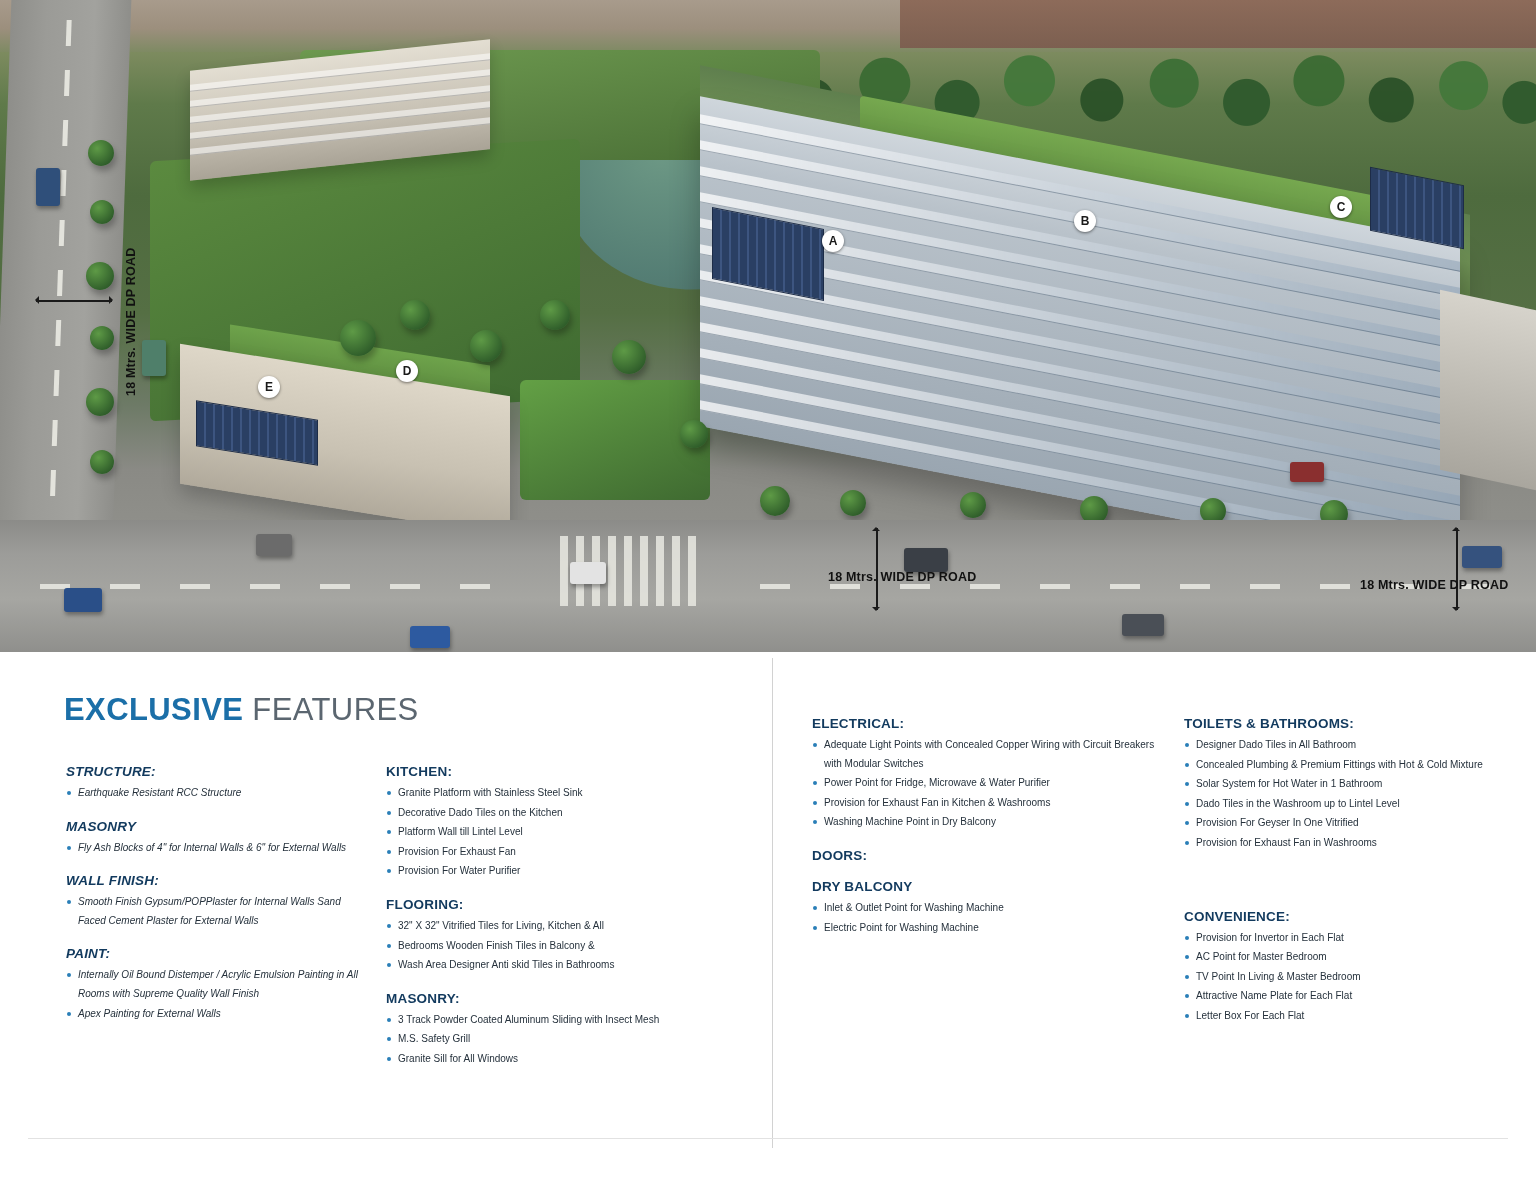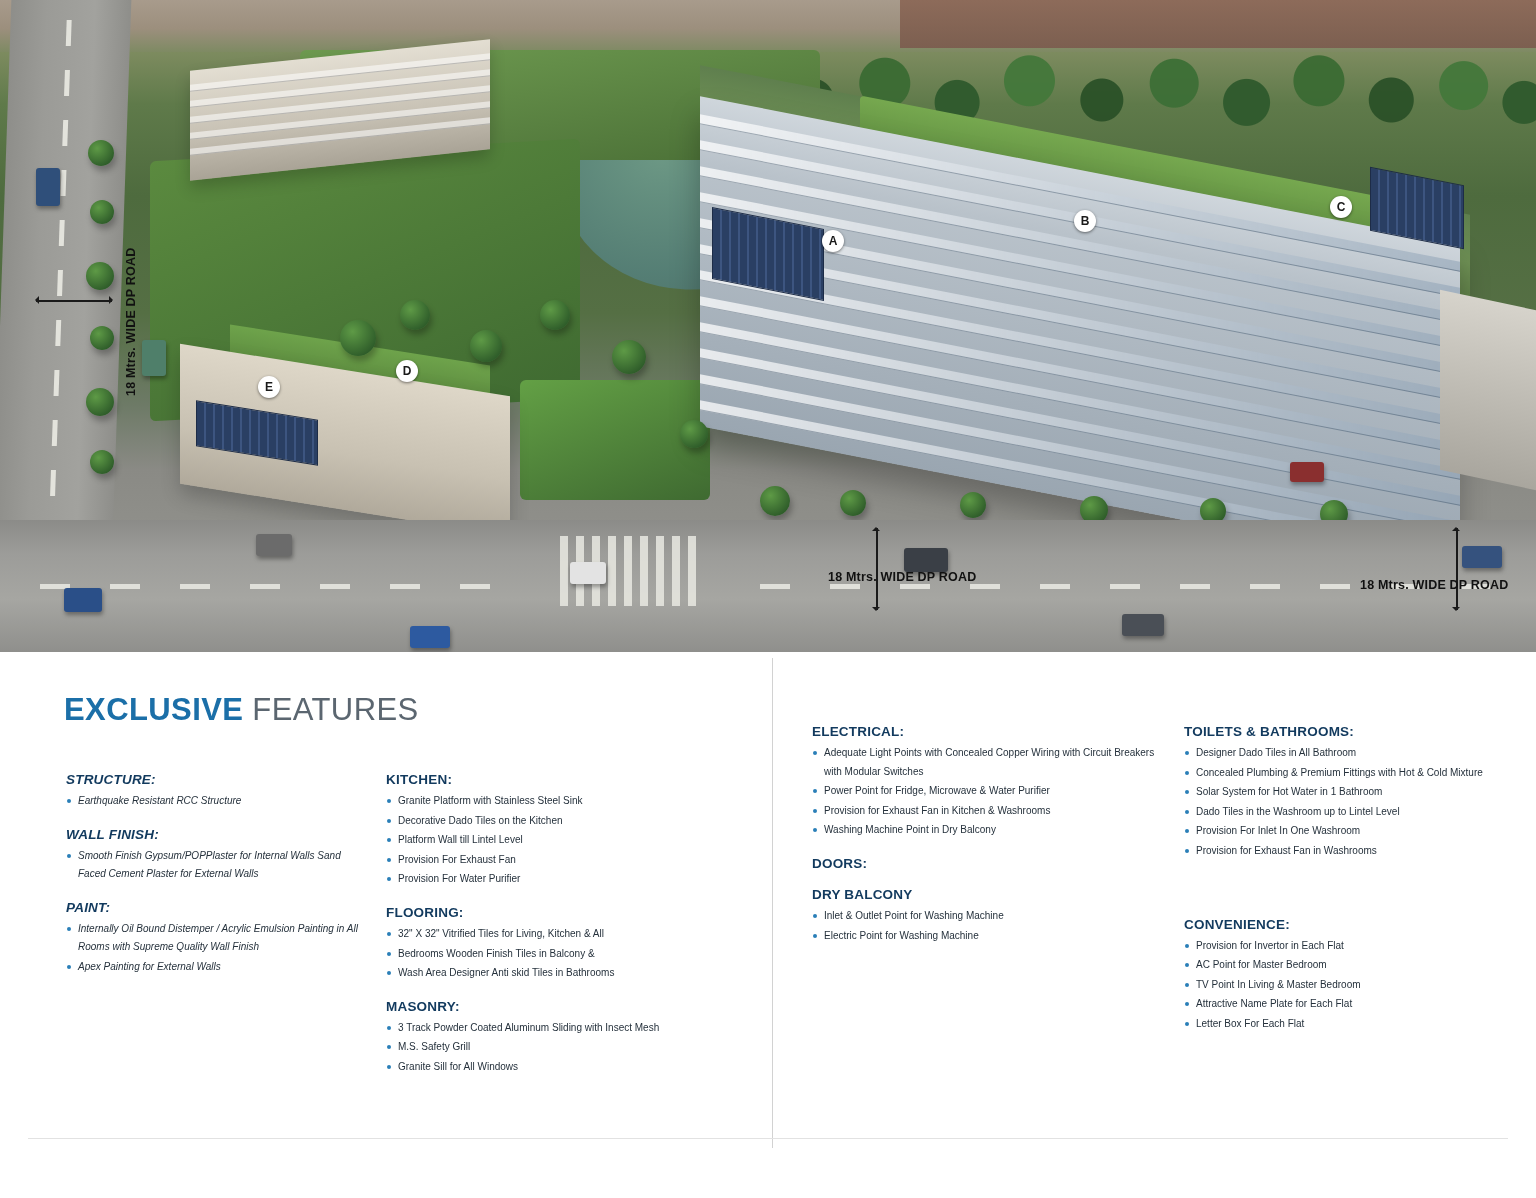--- a/index.html
+++ b/index.html
@@ -248,21 +248,21 @@
 
   .col {
     position: absolute;
     top: 112px;
   }
   .col.c1 { left: 66px;  width: 300px; font-style: italic; }
   .col.c2 { left: 386px; width: 340px; }
   .col.c3 { left: 812px; width: 355px; top: 64px; }
   .col.c4 { left: 1184px; width: 330px; top: 64px; }
 
-  .group { margin-bottom: 16px; margin-top: 8px; }
+  .group { margin-bottom: 16px; }
   .group-title {
     font-size: 13.5px;
     font-weight: bold;
     color: #123a5e;
     margin-bottom: 5px;
     letter-spacing: .2px;
   }
   ul.items {
     list-style: none;
     margin: 0;
@@ -434,20 +434,26 @@
   </div>
 
   <div class="col c1">
     <div class="group">
       <div class="group-title">STRUCTURE:</div>
       <ul class="items">
         <li>Earthquake Resistant RCC Structure</li>
       </ul>
     </div>
     <div class="group">
+      <div class="group-title">MASONRY</div>
+      <ul class="items">
+        <li>Fly Ash Blocks of 4" for Internal Walls &amp; 6" for External Walls</li>
+      </ul>
+    </div>
+    <div class="group">
       <div class="group-title">WALL FINISH:</div>
       <ul class="items">
         <li>Smooth Finish Gypsum/POPPlaster for Internal Walls Sand Faced Cement Plaster for External Walls</li>
       </ul>
     </div>
     <div class="group">
       <div class="group-title">PAINT:</div>
       <ul class="items">
         <li>Internally Oil Bound Distemper / Acrylic Emulsion Painting in All Rooms with Supreme Quality Wall Finish</li>
         <li>Apex Painting for External Walls</li>
@@ -507,21 +513,21 @@
   </div>
 
   <div class="col c4">
     <div class="group">
       <div class="group-title">TOILETS &amp; BATHROOMS:</div>
       <ul class="items">
         <li>Designer Dado Tiles in All Bathroom</li>
         <li>Concealed Plumbing &amp; Premium Fittings with Hot &amp; Cold Mixture</li>
         <li>Solar System for Hot Water in 1 Bathroom</li>
         <li>Dado Tiles in the Washroom up to Lintel Level</li>
-        <li>Provision For Inlet In One Washroom</li>
+        <li>Provision For Geyser In One Vitrified</li>
         <li>Provision for Exhaust Fan in Washrooms</li>
       </ul>
     </div>
     <div class="group" style="margin-top:56px;">
       <div class="group-title">CONVENIENCE:</div>
       <ul class="items">
         <li>Provision for Invertor in Each Flat</li>
         <li>AC Point for Master Bedroom</li>
         <li>TV Point In Living &amp; Master Bedroom</li>
         <li>Attractive Name Plate for Each Flat</li>

